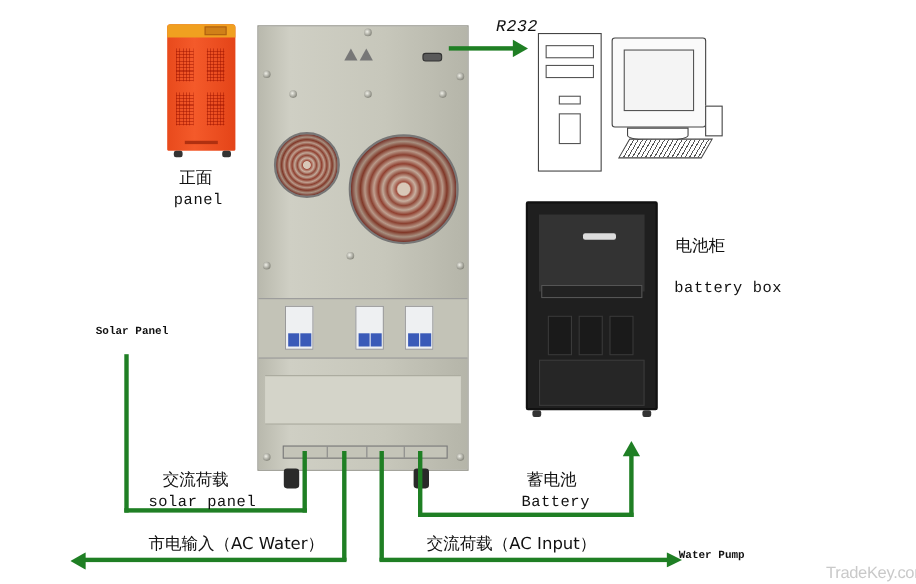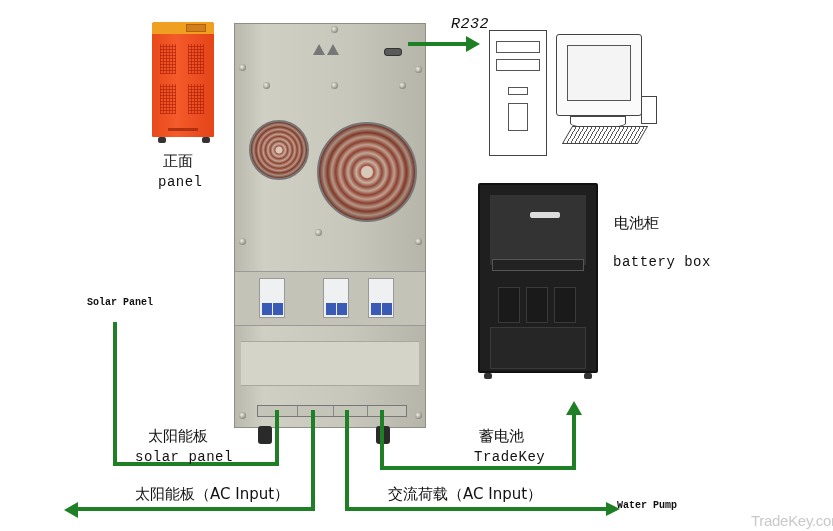--- a/index.html
+++ b/index.html
@@ -147,40 +147,40 @@
 
 <div class="ln" style="left:408px;top:42px;width:62px;height:4px;"></div>
 <svg class="abs" style="left:466px;top:36px;" width="14" height="16">
     <polygon points="0,0 14,8 0,16" fill="#1f7f24"></polygon>
   </svg>
 
 <div class="abs label-small" style="left:87px;top:297px;">Solar Panel</div>
 <div class="ln" style="left:113px;top:322px;width:4px;height:144px;"></div>
 <div class="ln" style="left:113px;top:462px;width:166px;height:4px;"></div>
 <div class="ln" style="left:275px;top:410px;width:4px;height:56px;"></div>
-<div class="abs label-cn" style="left:148px;top:427px;">太阳能板</div>
+<div class="abs label-cn" style="left:148px;top:427px;">交流荷载</div>
 <div class="abs label-en" style="left:135px;top:449px;">solar panel</div>
 
 <div class="ln" style="left:311px;top:410px;width:4px;height:100px;"></div>
 <div class="ln" style="left:76px;top:507px;width:239px;height:4px;"></div>
 <svg class="abs" style="left:64px;top:502px;" width="14" height="16">
     <polygon points="14,0 0,8 14,16" fill="#1f7f24"></polygon>
   </svg>
-<div class="abs label-cn" style="left:135px;top:485px;">太阳能板（AC Input）</div>
+<div class="abs label-cn" style="left:135px;top:485px;">市电输入（AC Water）</div>
 
 <div class="ln" style="left:345px;top:410px;width:4px;height:100px;"></div>
 <div class="ln" style="left:345px;top:507px;width:264px;height:4px;"></div>
 <svg class="abs" style="left:606px;top:502px;" width="14" height="14">
     <polygon points="0,0 14,7 0,14" fill="#1f7f24"></polygon>
   </svg>
 <div class="abs label-cn" style="left:388px;top:485px;">交流荷载（AC Input）</div>
 <div class="abs label-small" style="left:617px;top:500px;">Water Pump</div>
 
 <div class="ln" style="left:380px;top:410px;width:4px;height:60px;"></div>
 <div class="ln" style="left:380px;top:466px;width:196px;height:4px;"></div>
 <div class="ln" style="left:572px;top:412px;width:4px;height:58px;"></div>
 <svg class="abs" style="left:566px;top:401px;" width="16" height="14">
     <polygon points="0,14 8,0 16,14" fill="#1f7f24"></polygon>
   </svg>
 <div class="abs label-cn" style="left:479px;top:427px;">蓄电池</div>
-<div class="abs label-en" style="left:474px;top:449px;">TradeKey</div>
+<div class="abs label-en" style="left:474px;top:449px;">Battery</div>
 
 <div class="abs watermark" style="left:751px;top:512px;">TradeKey.com</div>
 
 </body></html>

